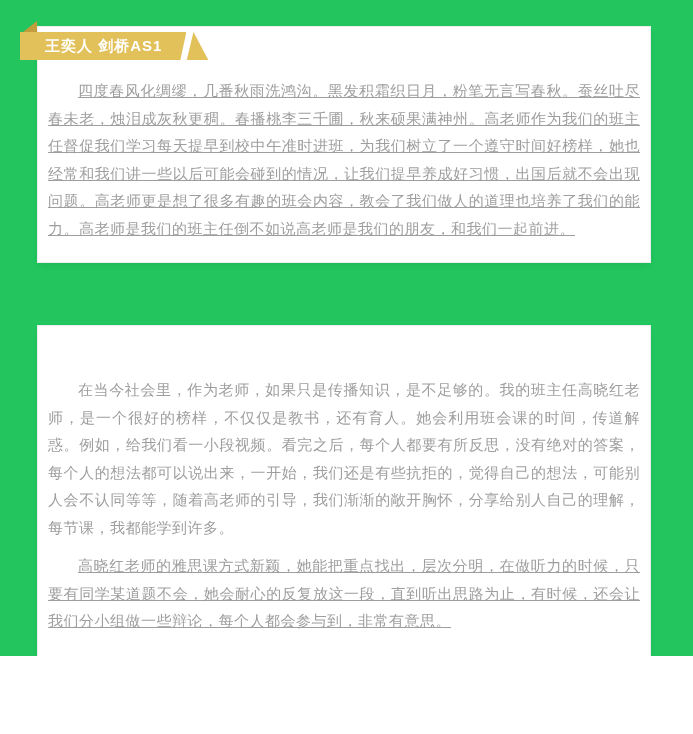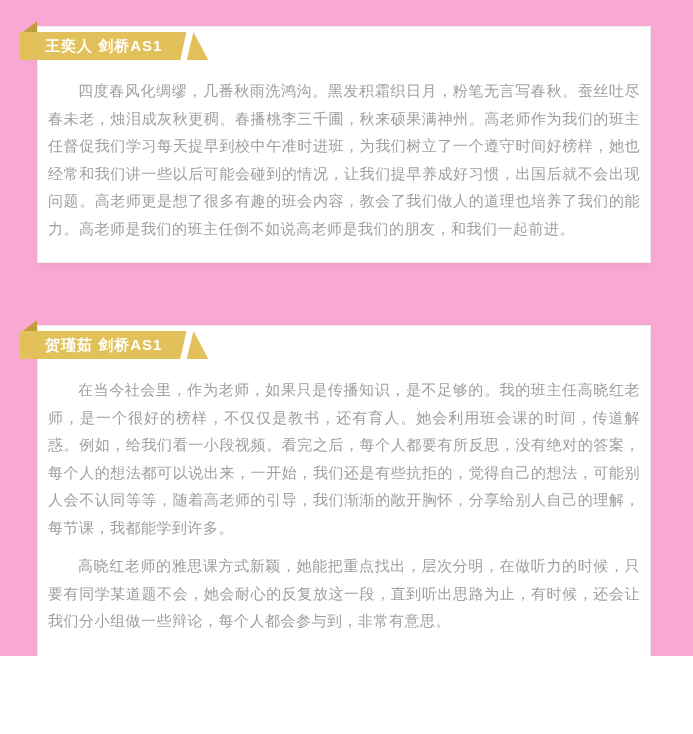--- a/index.html
+++ b/index.html
@@ -5,21 +5,21 @@
   html, body {
     margin: 0;
     padding: 0;
     background: #ffffff;
     font-family: "Liberation Sans", "DejaVu Sans", sans-serif;
   }
   .page {
     position: relative;
     width: 693px;
     height: 656px;
-    background: #f9a8d4;
+    background: #22c55e;
     overflow: hidden;
   }
   .card {
     position: absolute;
     left: 37px;
     width: 614px;
     background: #ffffff;
     border: 1px solid #ededed;
     box-shadow: 0 4px 7px -2px rgba(0,0,0,0.08);
     box-sizing: border-box;
@@ -70,43 +70,38 @@
   }
   .card-body p {
     margin: 0 0 11px 0;
     color: #9e9e9e;
     font-size: 15px;
     line-height: 27.5px;
     letter-spacing: 0.5px;
     text-indent: 2em;
     text-align: justify;
   }
-  .card-body p:last-child { margin-bottom: 0; }
+  .card-body p:last-child { margin-bottom: 0; text-decoration: underline; }
 </style>
 </head>
 <body>
 
 <div class="page">
 
   <section class="card card-1">
     <div class="ribbon">
       <span class="ribbon-fold"></span>
       <span class="ribbon-main">王奕人  剑桥AS1</span>
       <span class="ribbon-tail"></span>
     </div>
     <div class="card-body">
       <p>四度春风化绸缪，几番秋雨洗鸿沟。黑发积霜织日月，粉笔无言写春秋。蚕丝吐尽春未老，烛泪成灰秋更稠。春播桃李三千圃，秋来硕果满神州。高老师作为我们的班主任督促我们学习每天提早到校中午准时进班，为我们树立了一个遵守时间好榜样，她也经常和我们讲一些以后可能会碰到的情况，让我们提早养成好习惯，出国后就不会出现问题。高老师更是想了很多有趣的班会内容，教会了我们做人的道理也培养了我们的能力。高老师是我们的班主任倒不如说高老师是我们的朋友，和我们一起前进。</p>
     </div>
   </section>
 
   <section class="card card-2">
-    <div class="ribbon">
-      <span class="ribbon-fold"></span>
-      <span class="ribbon-main">贺瑾茹  剑桥AS1</span>
-      <span class="ribbon-tail"></span>
-    </div>
     <div class="card-body">
       <p>在当今社会里，作为老师，如果只是传播知识，是不足够的。我的班主任高晓红老师，是一个很好的榜样，不仅仅是教书，还有育人。她会利用班会课的时间，传道解惑。例如，给我们看一小段视频。看完之后，每个人都要有所反思，没有绝对的答案，每个人的想法都可以说出来，一开始，我们还是有些抗拒的，觉得自己的想法，可能别人会不认同等等，随着高老师的引导，我们渐渐的敞开胸怀，分享给别人自己的理解，每节课，我都能学到许多。</p>
       <p>高晓红老师的雅思课方式新颖，她能把重点找出，层次分明，在做听力的时候，只要有同学某道题不会，她会耐心的反复放这一段，直到听出思路为止，有时候，还会让我们分小组做一些辩论，每个人都会参与到，非常有意思。</p>
     </div>
   </section>
 
 </div>
 
 </body></html>

